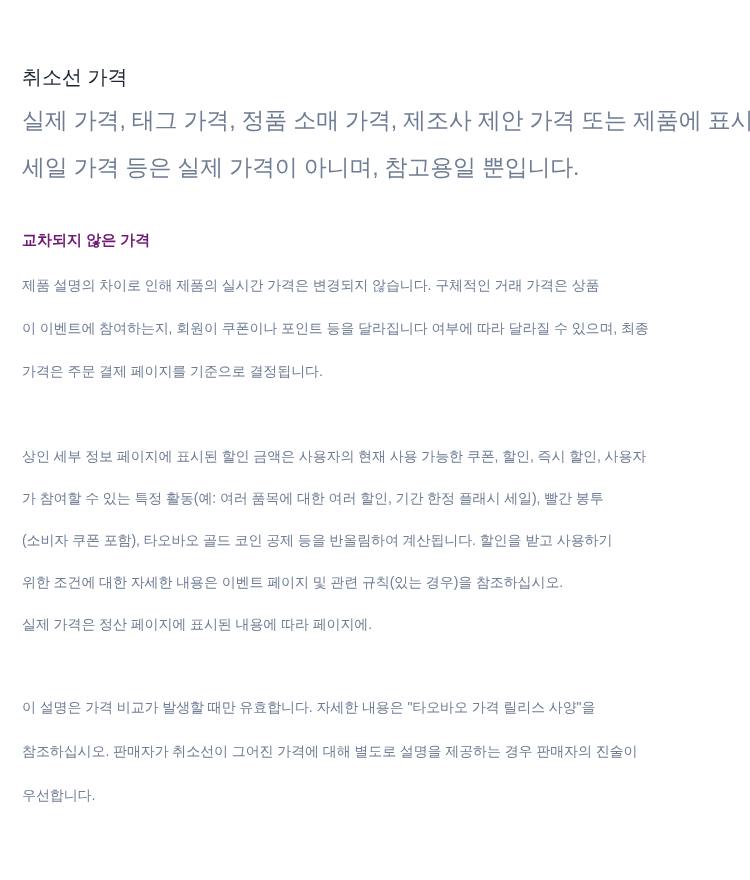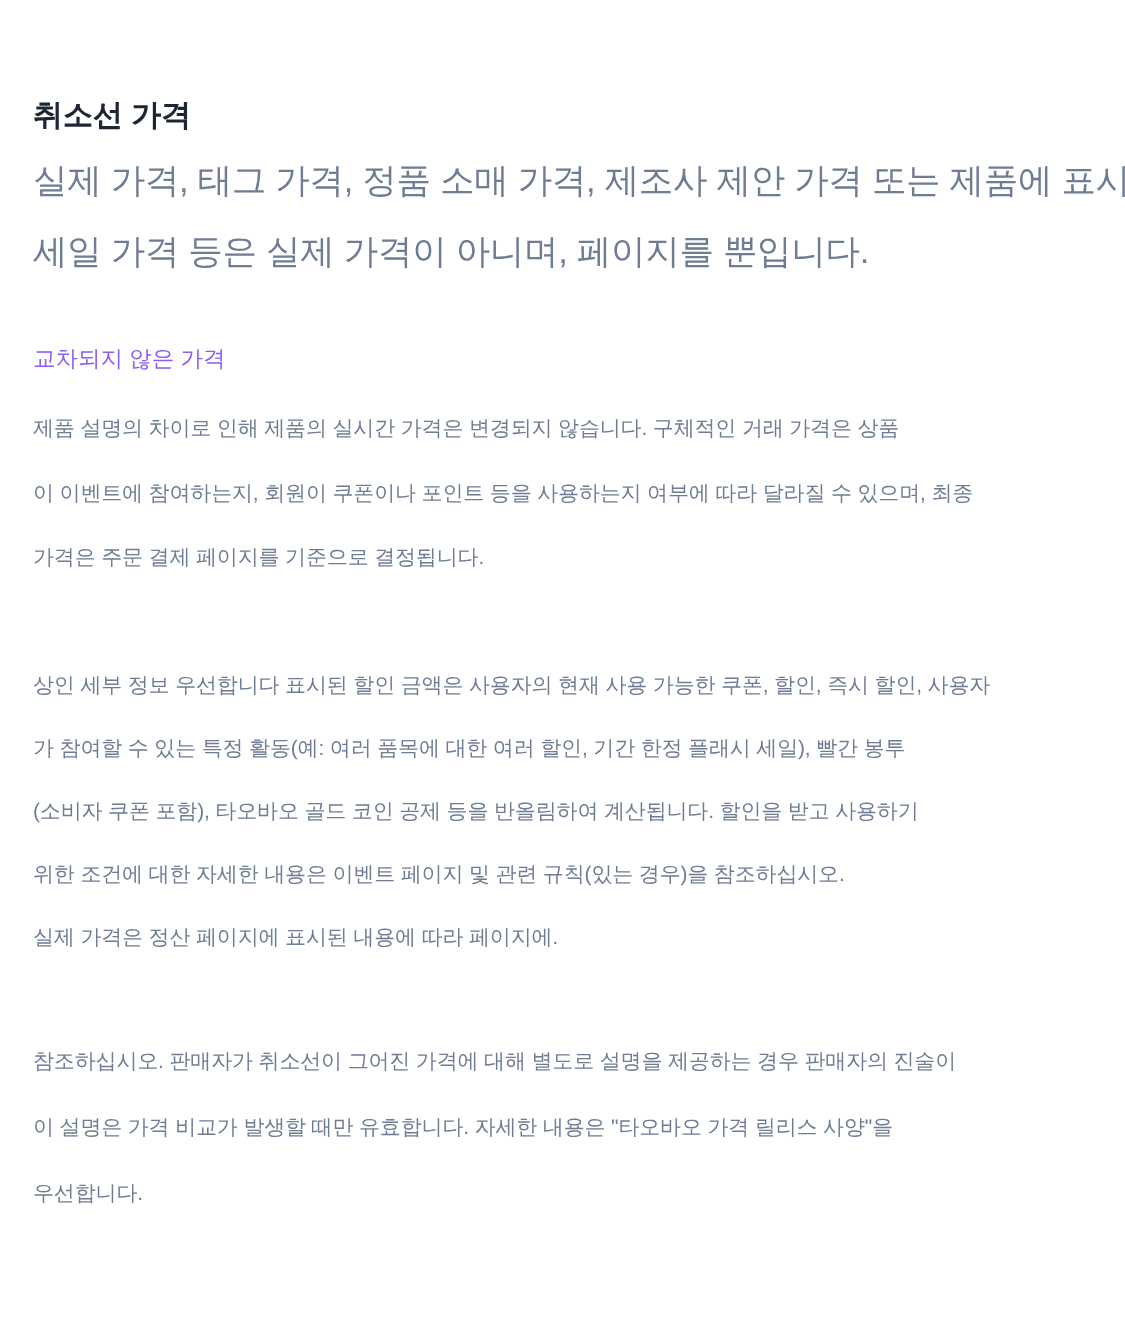--- a/index.html
+++ b/index.html
@@ -20,38 +20,38 @@
   .page-title {
     margin: 24px 0 0 0;
     font-size: 19px;
     font-weight: 700;
     line-height: 22px;
     color: #1c2634;
   }
   .section-heading {
     margin: 66px 0 0 0;
     font-size: 20px;
-    font-weight: 700;
+    font-weight: 400;
     line-height: 22px;
     color: #1c2634;
   }
   .lead-paragraph {
     margin-top: 9px;
     font-size: 23px;
     font-weight: 500;
     line-height: 47px;
     color: #6e7c94;
     letter-spacing: -0.2px;
   }
   .sub-heading {
     margin: 40px 0 0 0;
     font-size: 15px;
-    font-weight: 400;
+    font-weight: 700;
     line-height: 18px;
-    color: #8b5cf6;
+    color: #701a75;
   }
   .body-paragraph {
     font-size: 14px;
     font-weight: 400;
     color: #6e7c94;
     letter-spacing: -0.1px;
   }
   .para-1 { margin-top: 15px; line-height: 43px; }
   .para-2 { margin-top: 42px; line-height: 42px; }
   .para-3 { margin-top: 40px; line-height: 44px; }
@@ -62,38 +62,38 @@
 </head>
 <body>
 
 <div class="page">
 
 
   <h2 class="section-heading">취소선 가격</h2>
 
   <div class="lead-paragraph">
     <div class="text-line">실제 가격, 태그 가격, 정품 소매 가격, 제조사 제안 가격 또는 제품에 표시된</div>
-    <div class="text-line">세일 가격 등은 실제 가격이 아니며, 페이지를 뿐입니다.</div>
+    <div class="text-line">세일 가격 등은 실제 가격이 아니며, 참고용일 뿐입니다.</div>
   </div>
 
   <h3 class="sub-heading">교차되지 않은 가격</h3>
 
   <div class="body-paragraph para-1">
     <div class="text-line">제품 설명의 차이로 인해 제품의 실시간 가격은 변경되지 않습니다. 구체적인 거래 가격은 상품</div>
-    <div class="text-line">이 이벤트에 참여하는지, 회원이 쿠폰이나 포인트 등을 사용하는지 여부에 따라 달라질 수 있으며, 최종</div>
+    <div class="text-line">이 이벤트에 참여하는지, 회원이 쿠폰이나 포인트 등을 달라집니다 여부에 따라 달라질 수 있으며, 최종</div>
     <div class="text-line">가격은 주문 결제 페이지를 기준으로 결정됩니다.</div>
   </div>
 
   <div class="body-paragraph para-2">
-    <div class="text-line">상인 세부 정보 우선합니다 표시된 할인 금액은 사용자의 현재 사용 가능한 쿠폰, 할인, 즉시 할인, 사용자</div>
+    <div class="text-line">상인 세부 정보 페이지에 표시된 할인 금액은 사용자의 현재 사용 가능한 쿠폰, 할인, 즉시 할인, 사용자</div>
     <div class="text-line">가 참여할 수 있는 특정 활동(예: 여러 품목에 대한 여러 할인, 기간 한정 플래시 세일), 빨간 봉투</div>
     <div class="text-line">(소비자 쿠폰 포함), 타오바오 골드 코인 공제 등을 반올림하여 계산됩니다. 할인을 받고 사용하기</div>
     <div class="text-line">위한 조건에 대한 자세한 내용은 이벤트 페이지 및 관련 규칙(있는 경우)을 참조하십시오.</div>
     <div class="text-line">실제 가격은 정산 페이지에 표시된 내용에 따라 페이지에.</div>
   </div>
 
   <div class="body-paragraph para-3">
+    <div class="text-line">이 설명은 가격 비교가 발생할 때만 유효합니다. 자세한 내용은 "타오바오 가격 릴리스 사양"을</div>
     <div class="text-line">참조하십시오. 판매자가 취소선이 그어진 가격에 대해 별도로 설명을 제공하는 경우 판매자의 진술이</div>
-    <div class="text-line">이 설명은 가격 비교가 발생할 때만 유효합니다. 자세한 내용은 "타오바오 가격 릴리스 사양"을</div>
     <div class="text-line">우선합니다.</div>
   </div>
 
 </div>
 
 </body></html>

